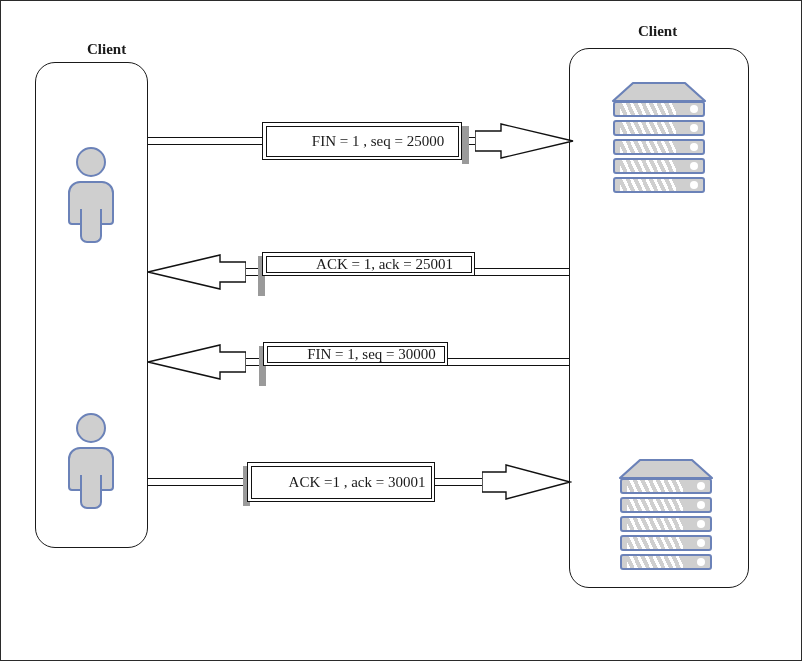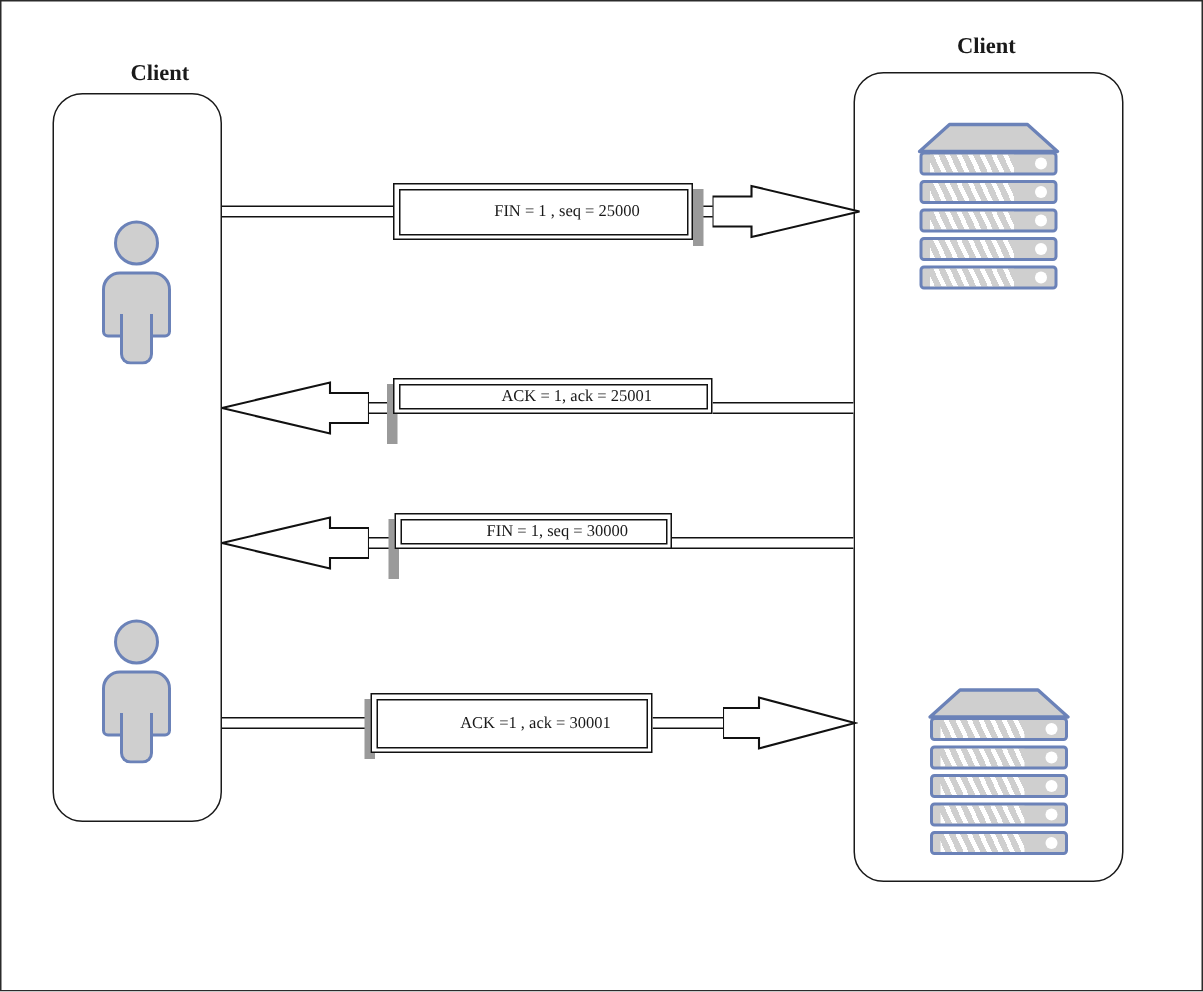--- a/index.html
+++ b/index.html
@@ -130,21 +130,21 @@
   
   .msg-box {
     position: absolute;
     background: #ffffff;
     border: 1.4px solid #111111;
     box-sizing: border-box;
     display: flex;
     align-items: center;
     justify-content: center;
     font-family: "Liberation Serif", serif;
-    font-size: 11px;
+    font-size: 15px;
     color: #1a1a1a;
     white-space: nowrap;
     z-index: 6;
     padding-left: 32px;
   }
   .msg-box .inner-rule {
     position: absolute;
     left: 2.5px; right: 2.5px; top: 2.5px; bottom: 2.5px;
     border: 1.2px solid #111111;
     pointer-events: none;

